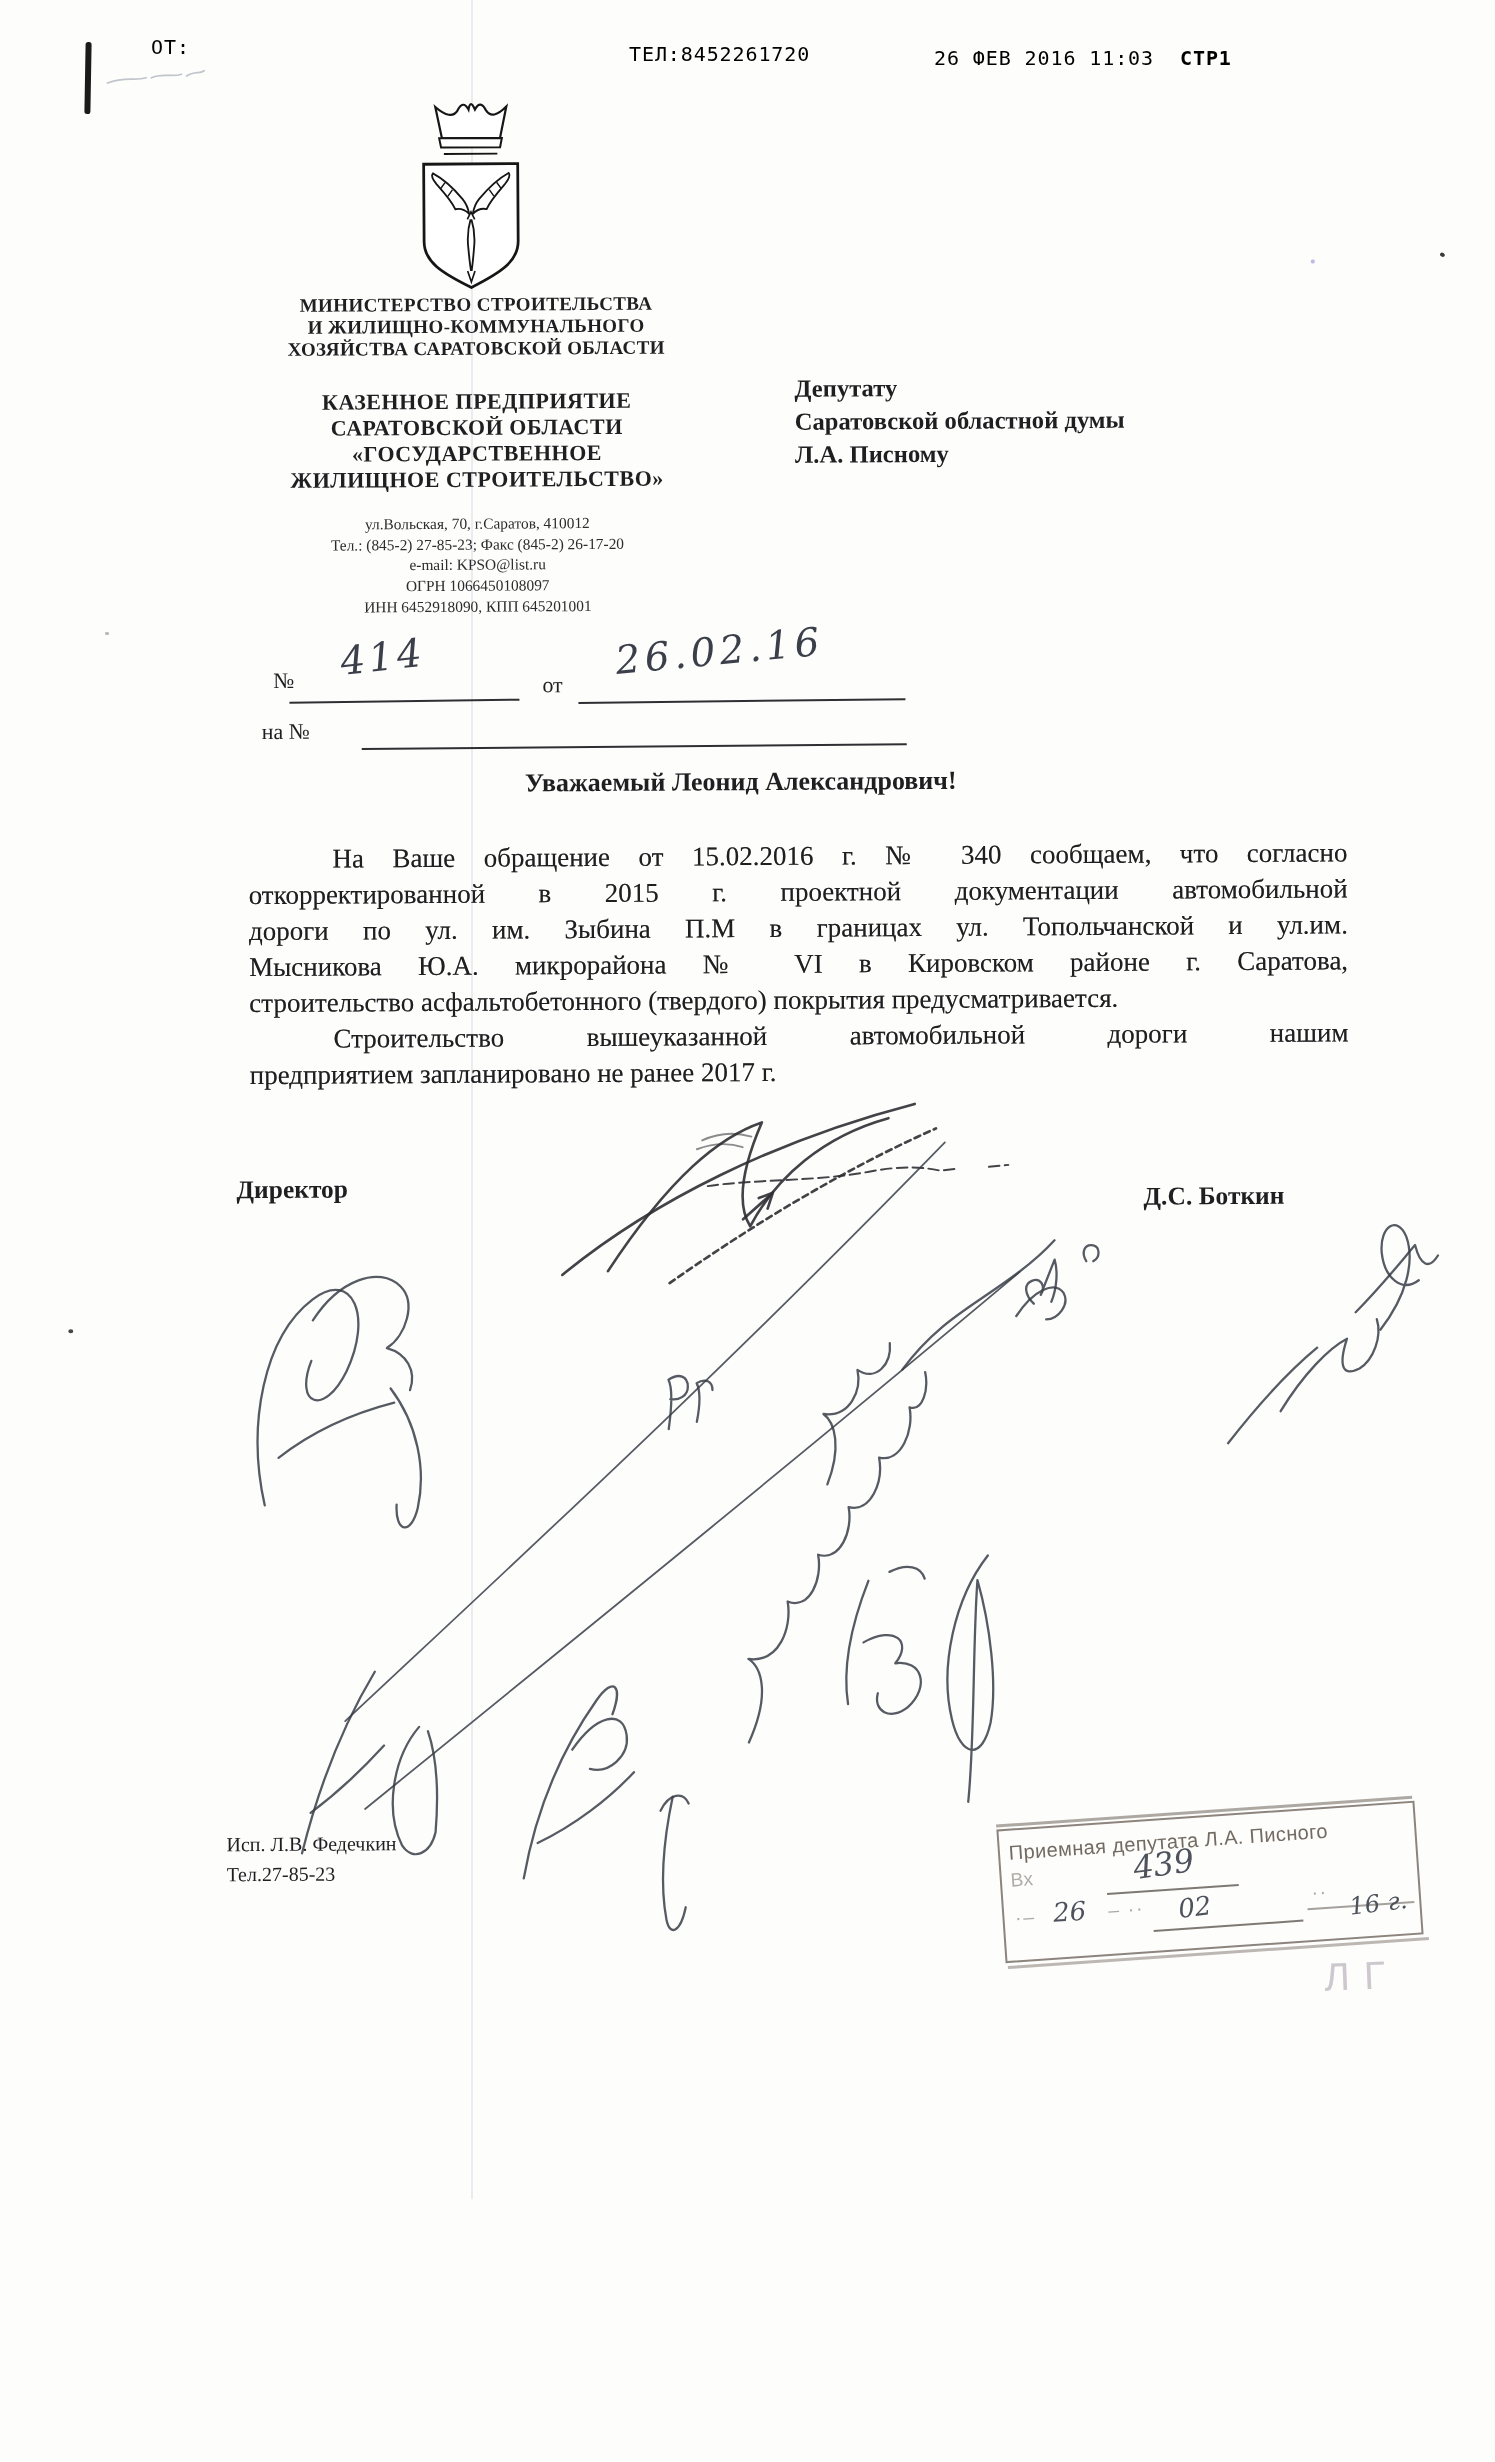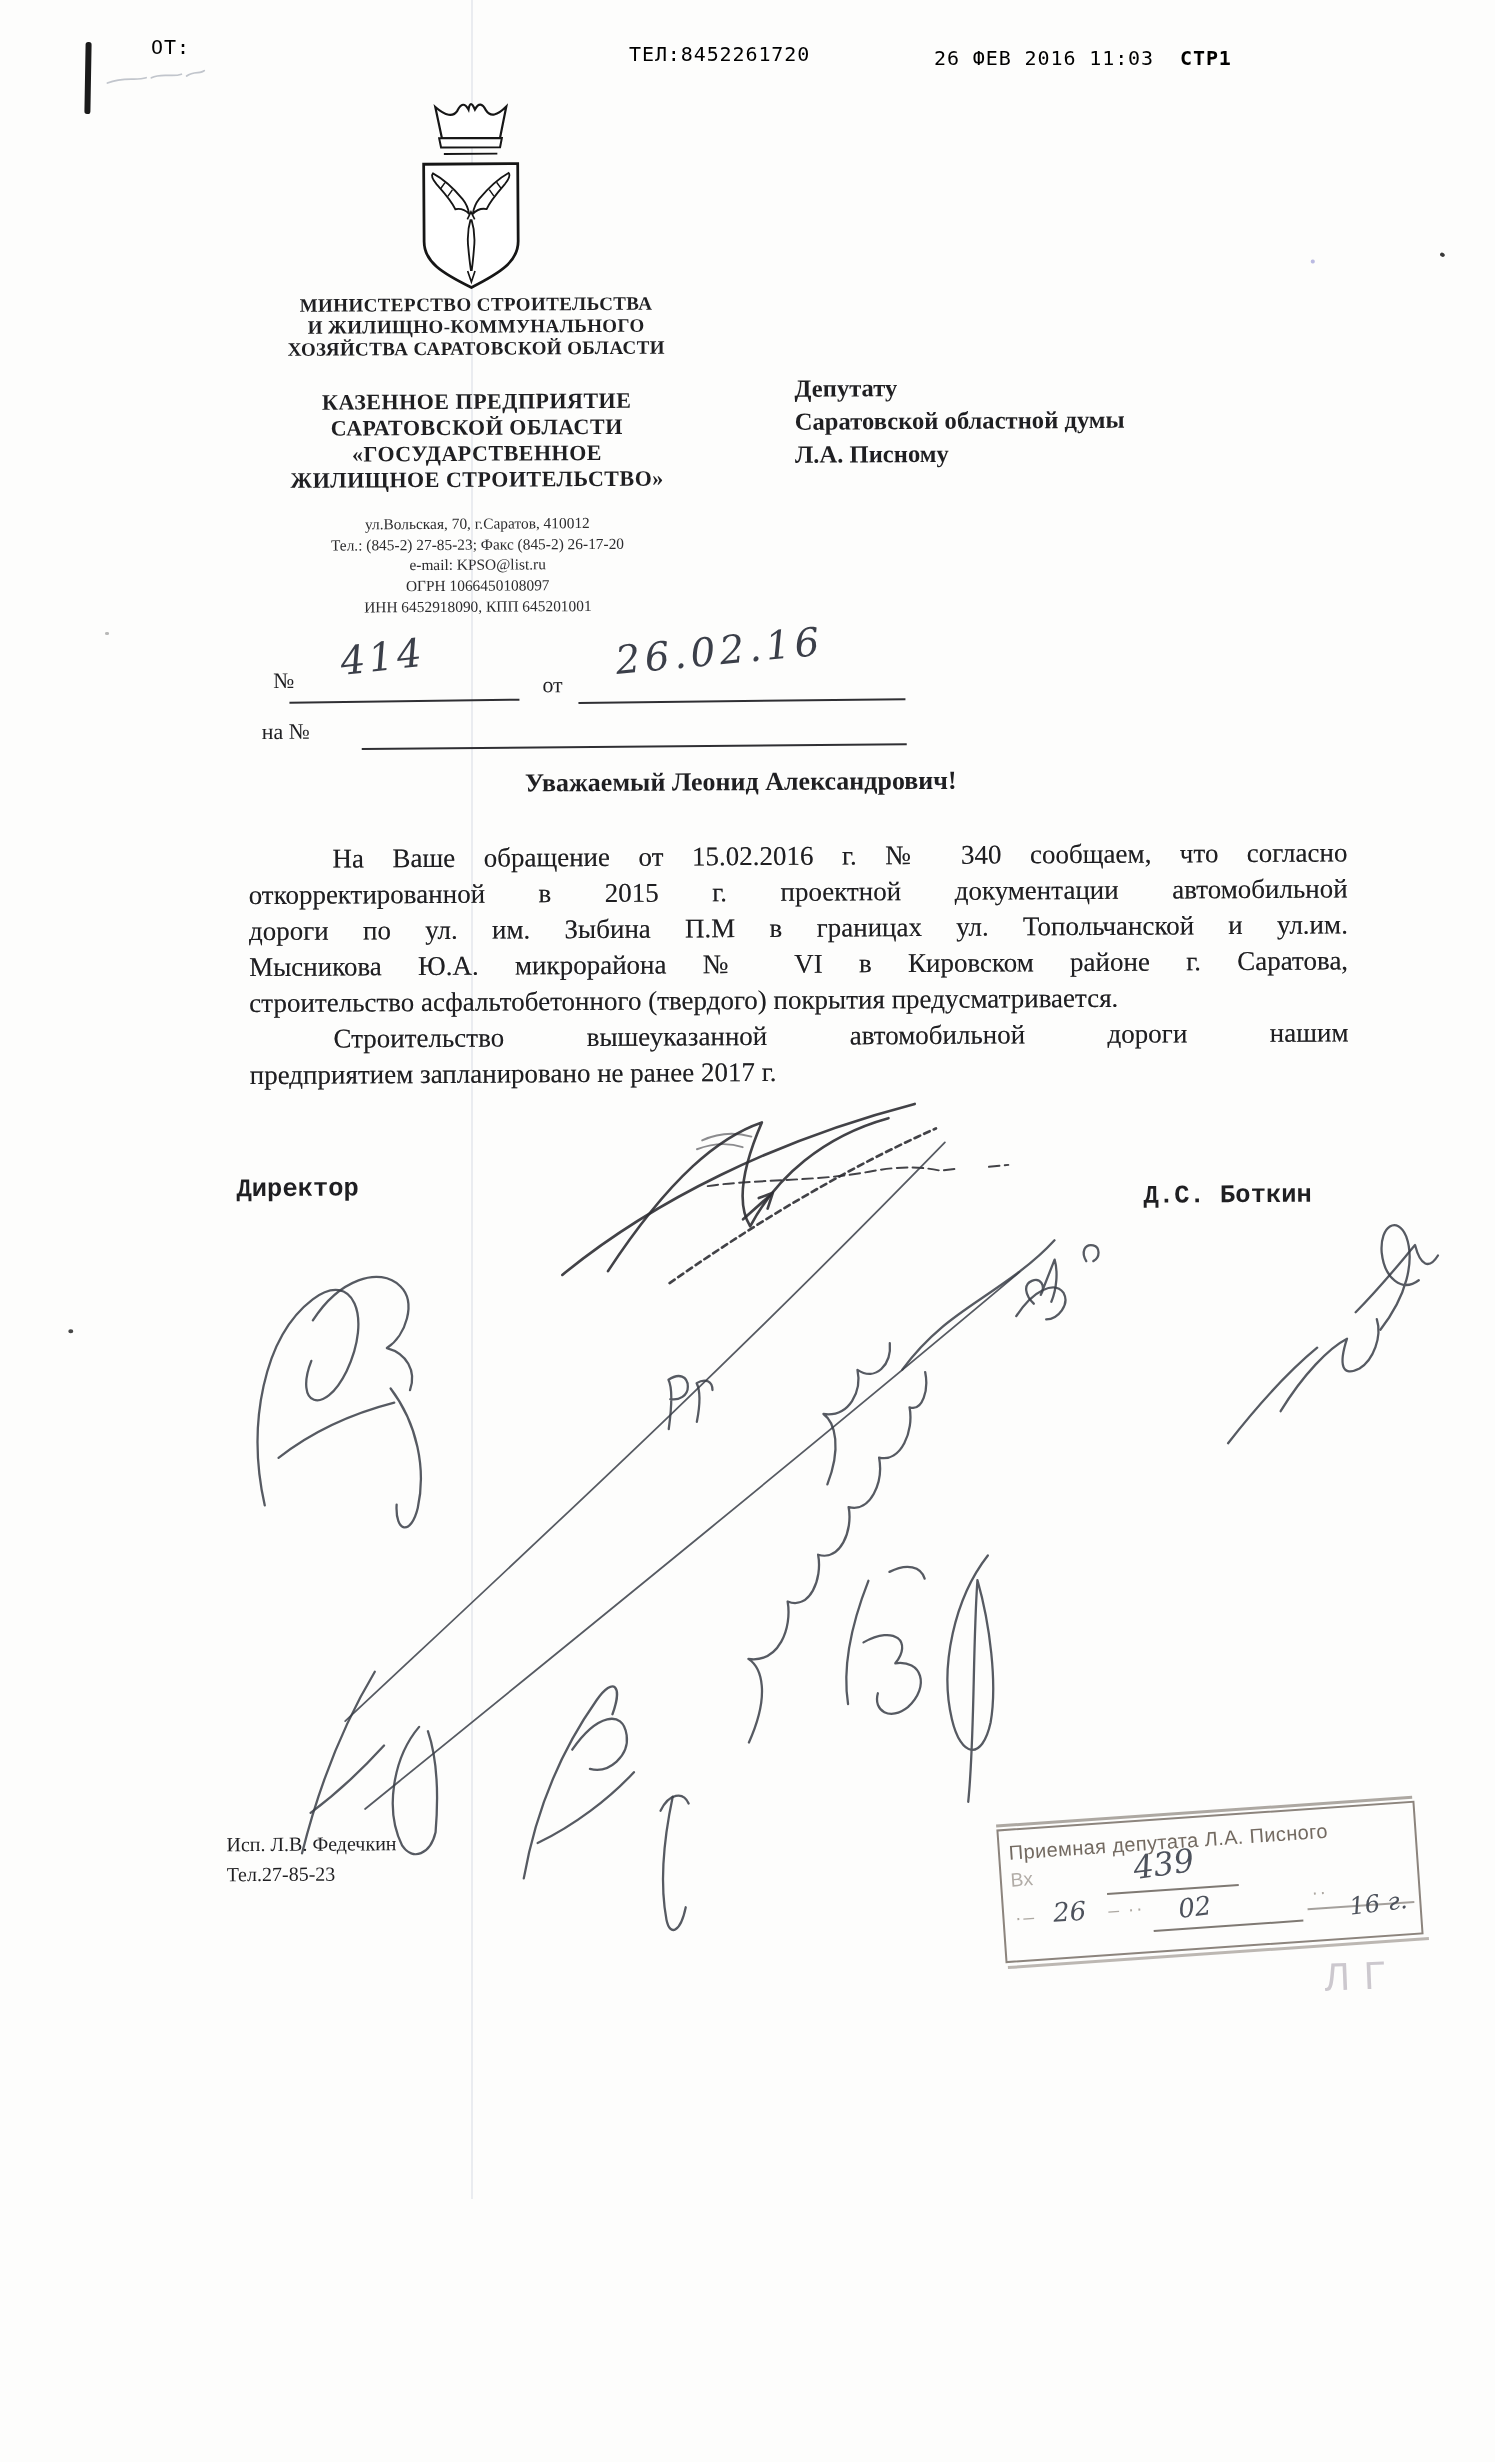--- a/index.html
+++ b/index.html
@@ -17,21 +17,21 @@
   .enterprise{line-height:26px;font-size:22px;font-weight:bold;letter-spacing:0.5px;}
   .address{line-height:20.7px;font-size:15.4px;color:#2c2c2e;}
   .recipient{line-height:33px;font-size:24.6px;font-weight:bold;}
   .refline{font-size:22px;}
   .hand{font-family:"DejaVu Serif",serif;font-style:italic;color:#3b3f49;}
   .hline{position:absolute;background:#2f2f33;height:1.8px;}
   .bodyline{width:1099px;font-size:27px;line-height:36px;height:36px;text-align:justify;text-align-last:justify;
             text-shadow:0 0 0.4px rgba(20,20,20,0.5);}
   .ind{text-indent:84px;}
   .endl{text-align-last:left;}
-  .sig{font-size:25.5px;font-weight:bold;font-family:Liberation Mono, monospace;}
+  .sig{font-size:25.5px;font-weight:bold;}
   .exec{font-size:20px;line-height:30px;}
   .penlayer{position:absolute;left:0;top:0;}
   .penlayer path{fill:none;stroke-linecap:round;stroke-linejoin:round;}
   .dirstroke{stroke:#2d2d33;stroke-width:3px;opacity:0.9;}
   .penstroke{stroke:#383d46;stroke-width:2.6px;opacity:0.85;}
   .pencil{stroke:#9aa0ab;stroke-width:2px;opacity:0.6;}
   
   #stamp{position:absolute;left:990px;top:1834px;width:415px;height:130px;
          border:2.6px solid rgba(108,98,88,0.78);transform:rotate(-3.6deg);transform-origin:left top;
          font-family:"Liberation Sans",sans-serif;color:rgba(108,98,88,0.95);}

